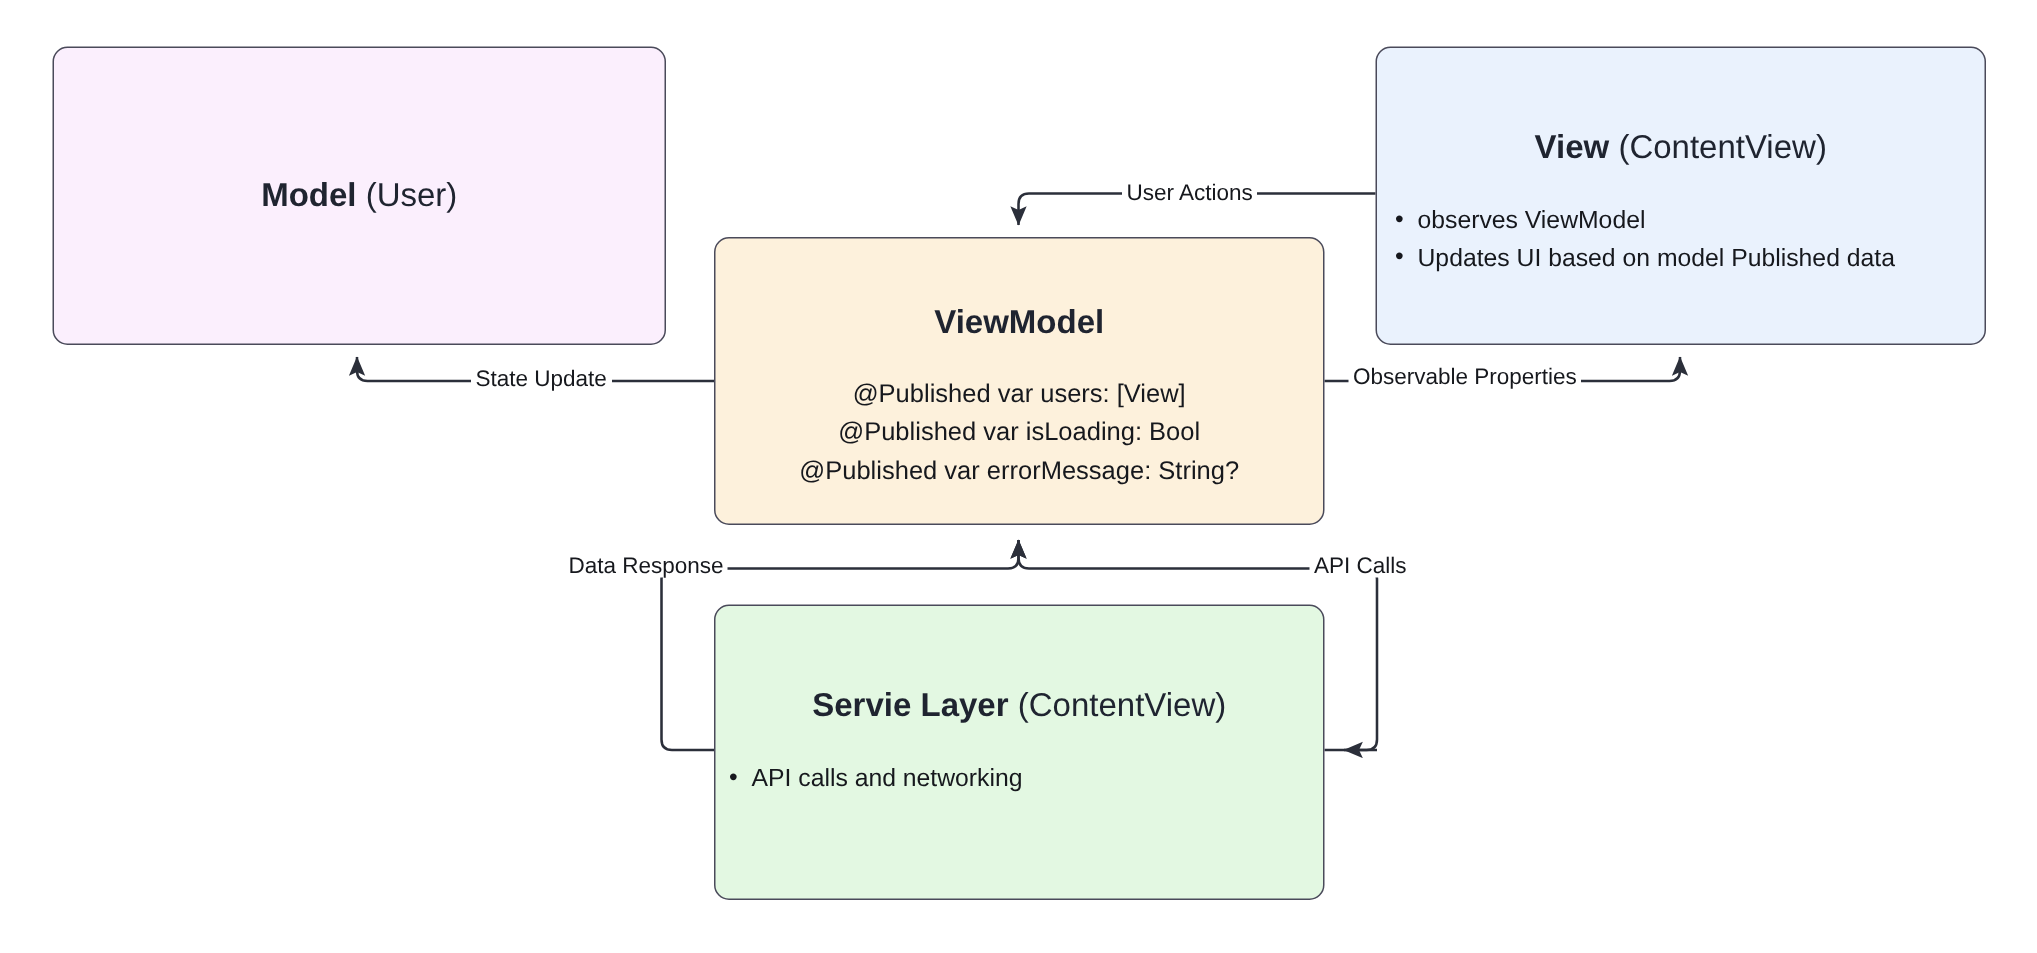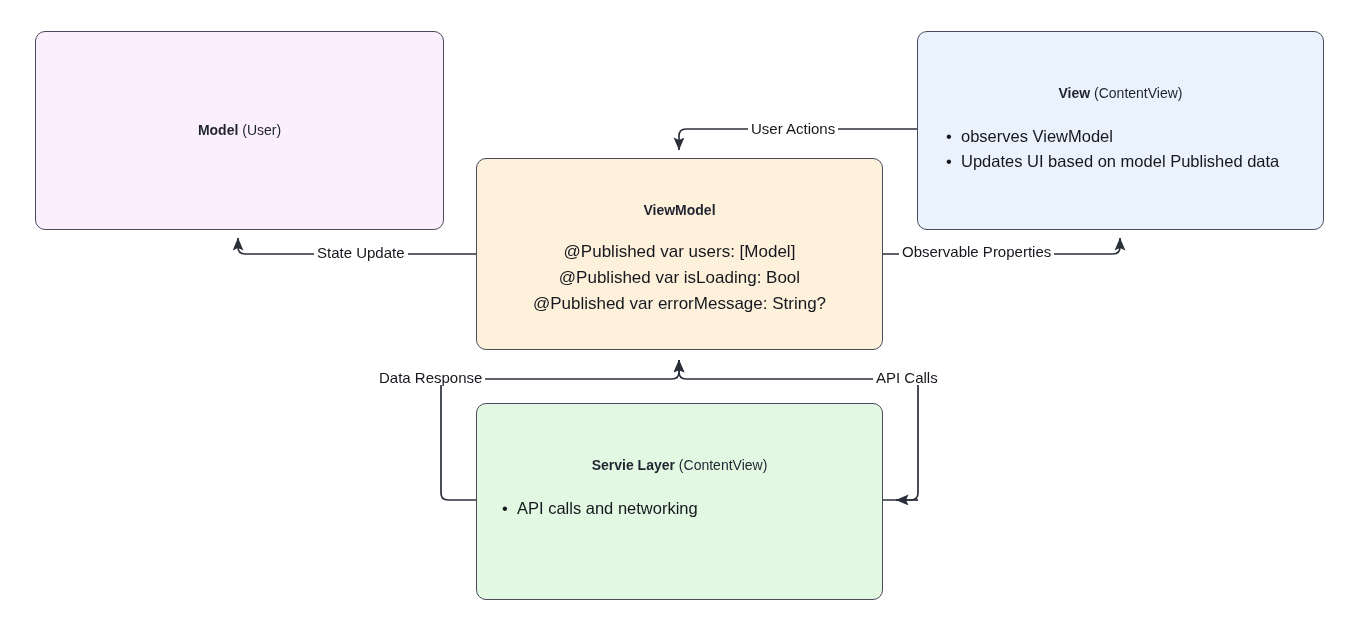--- a/index.html
+++ b/index.html
@@ -38,36 +38,36 @@
     right: 0;
     top: 0;
     bottom: 0;
     display: flex;
     flex-direction: column;
     align-items: center;
     justify-content: flex-start;
   }
 
   .node-title {
-    font-size: 14px;
+    font-size: 22px;
     line-height: 1.3;
     text-align: center;
     white-space: nowrap;
     color: #1f2430;
   }
   .node-title .strong {
     font-weight: bold;
   }
   .node-title .light {
     font-weight: normal;
   }
 
   .bullets {
     list-style: none;
-    margin: 16px;
+    margin: 0;
     padding: 0;
     align-self: stretch;
   }
   .bullets li {
     font-size: 16.5px;
     line-height: 1.52;
     color: #16181d;
     position: relative;
     padding-left: 15px;
     white-space: nowrap;
@@ -180,21 +180,21 @@
     </ul>
   </div>
 </div>
 
 <div class="node" id="node-viewmodel">
   <div class="node-inner">
     <div class="node-title">
       <span class="strong">ViewModel</span><span class="light"></span>
     </div>
     <div class="code-lines">
-      <div>@Published var users: [Model]</div>
+      <div>@Published var users: [View]</div>
       <div>@Published var isLoading: Bool</div>
       <div>@Published var errorMessage: String?</div>
     </div>
   </div>
 </div>
 
 <div class="node" id="node-service">
   <div class="node-inner">
     <div class="node-title">
       <span class="strong">Servie Layer</span><span class="light"> (ContentView)</span>

